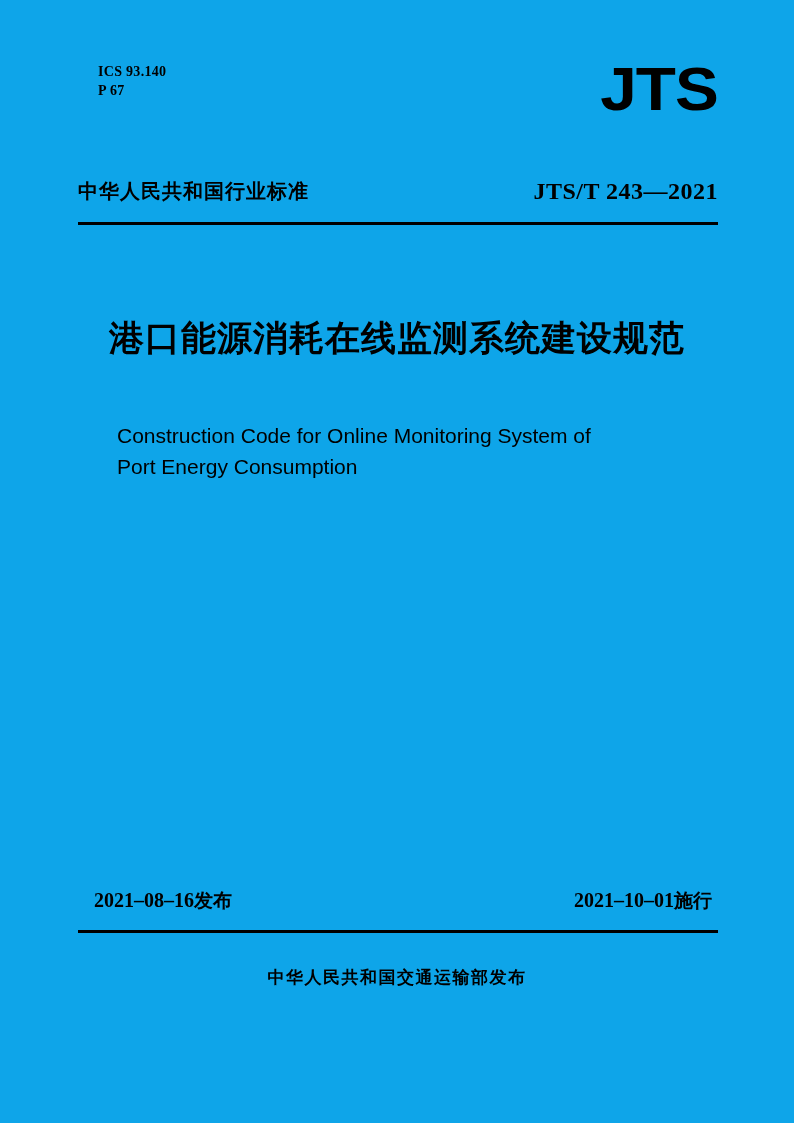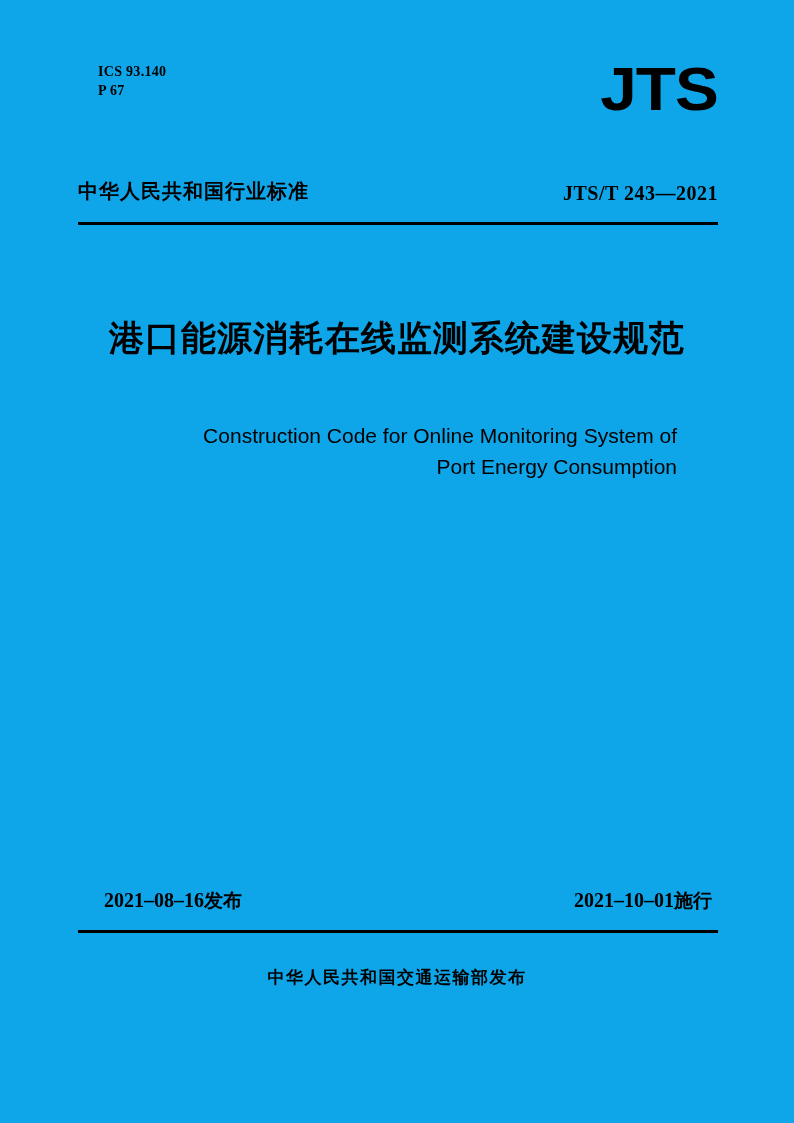--- a/index.html
+++ b/index.html
@@ -70,21 +70,21 @@
   }
   .std-header-left {
     font-family: Liberation Sans, sans-serif;
     font-weight: bold;
     font-size: 20px;
     letter-spacing: 1px;
   }
   .std-header-right {
     font-family: "Liberation Serif", serif;
     font-weight: bold;
-    font-size: 20px;
+    font-size: 24px;
     letter-spacing: 0.5px;
   }
 
   .rule-top {
     position: absolute;
     left: 78px;
     top: 222px;
     width: 640px;
     height: 3px;
     background: #000000;
@@ -101,21 +101,21 @@
     font-weight: bold;
     font-size: 35px;
     letter-spacing: 1px;
     white-space: nowrap;
   }
   .title-en {
     position: absolute;
     left: 117px;
     top: 420px;
     width: 560px;
-    text-align: right;
+    text-align: left;
     font-family: "Liberation Sans", sans-serif;
     font-size: 21px;
     line-height: 31px;
     color: #000000;
   }
   .title-en .l2 {
     display: block;
   }
 
   
@@ -124,21 +124,21 @@
     left: 78px;
     top: 888px;
     width: 640px;
     display: flex;
     justify-content: space-between;
     font-family: "Liberation Serif", serif;
     font-weight: bold;
     font-size: 20px;
   }
   .dates .date-left {
-    margin-left: 26px;
+    margin-left: 16px;
   }
   .dates .date-right {
     margin-right: 6px;
   }
   .date-cn {
     font-family: "Liberation Sans", sans-serif;
     font-weight: bold;
     font-size: 19px;
   }
 

